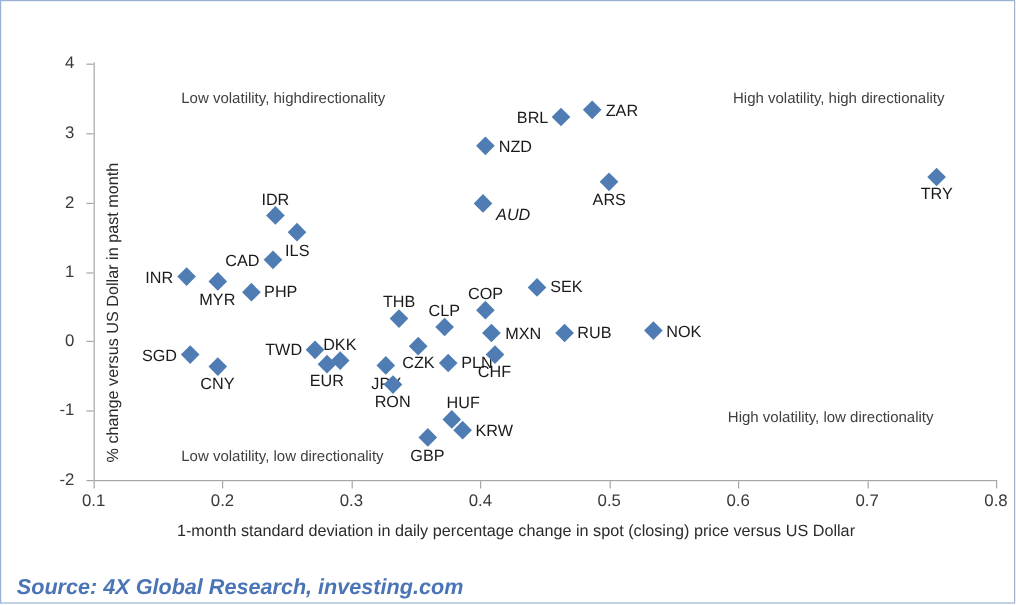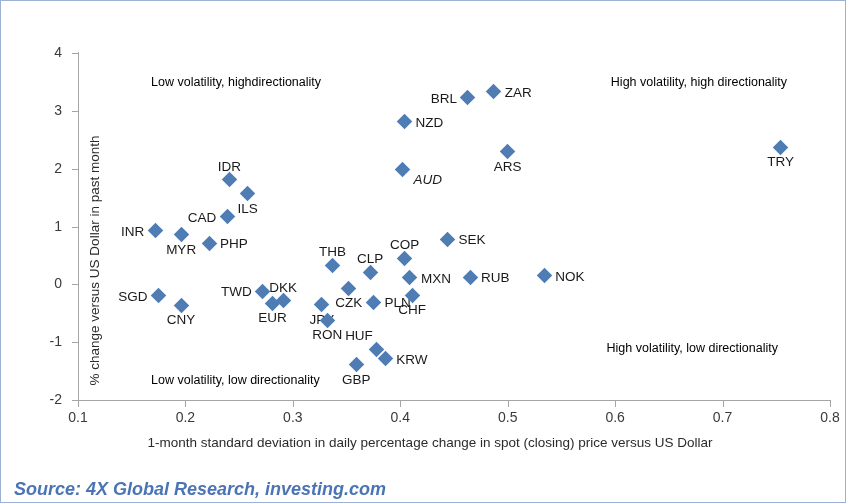--- a/index.html
+++ b/index.html
@@ -123,21 +123,21 @@
     top: 435px;
     width: 740px;
     text-align: center;
     font-size: 13.5px;
     color: #2b2b2b;
     white-space: nowrap;
   }
   .quadrant-note {
     position: absolute;
     font-size: 12.5px;
-    color: #000000;
+    color: #404040;
     white-space: nowrap;
   }
   .marker {
     position: absolute;
     width: 11px;
     height: 11px;
     margin-left: -5.5px;
     margin-top: -5.5px;
     background: #4f7db3;
     transform: rotate(45deg);
@@ -204,21 +204,21 @@
       <div class="point-label lbl-above" style="left: 254.606px; top: 206.248px;">THB</div>
       <div class="marker" style="left: 270.72px; top: 235.382px;"></div>
       <div class="point-label lbl-below" style="left: 270.72px; top: 242.382px;">CZK</div>
       <div class="marker" style="left: 278.24px; top: 311.722px;"></div>
       <div class="point-label lbl-below" style="left: 278.24px; top: 318.722px;">GBP</div>
       <div class="marker" style="left: 292.206px; top: 219.188px;"></div>
       <div class="point-label lbl-above" style="left: 292.206px; top: 213.188px;">CLP</div>
       <div class="marker" style="left: 295.429px; top: 249.262px;"></div>
       <div class="point-label lbl-right" style="left: 306.429px; top: 249.262px;">PLN</div>
       <div class="marker" style="left: 298.651px; top: 296.107px;"></div>
-      <div class="point-label lbl-above" style="left: 281px; top: 290.107px;">HUF</div>
+      <div class="point-label lbl-above" style="left: 308px; top: 290.107px;">HUF</div>
       <div class="marker" style="left: 307.246px; top: 305.938px;"></div>
       <div class="point-label lbl-right" style="left: 318.246px; top: 305.938px;">KRW</div>
       <div class="marker" style="left: 326.583px; top: 205.308px;"></div>
       <div class="point-label lbl-above" style="left: 326.583px; top: 199.308px;">COP</div>
       <div class="marker" style="left: 324.434px; top: 116.823px;"></div>
       <div class="point-label lbl-right" style="left: 335.434px; top: 126px; font-style: italic;">AUD</div>
       <div class="marker" style="left: 326.583px; top: 68.8217px;"></div>
       <div class="point-label lbl-right" style="left: 337.583px; top: 68.8217px;">NZD</div>
       <div class="marker" style="left: 331.954px; top: 224.972px;"></div>
       <div class="point-label lbl-right" style="left: 342.954px; top: 224.972px;">MXN</div>

